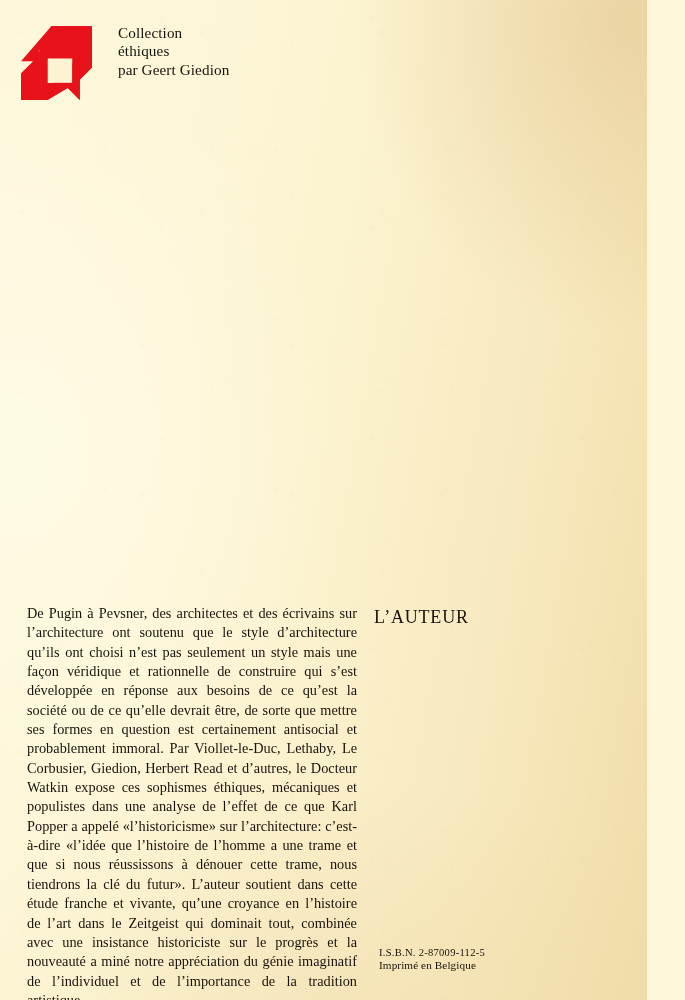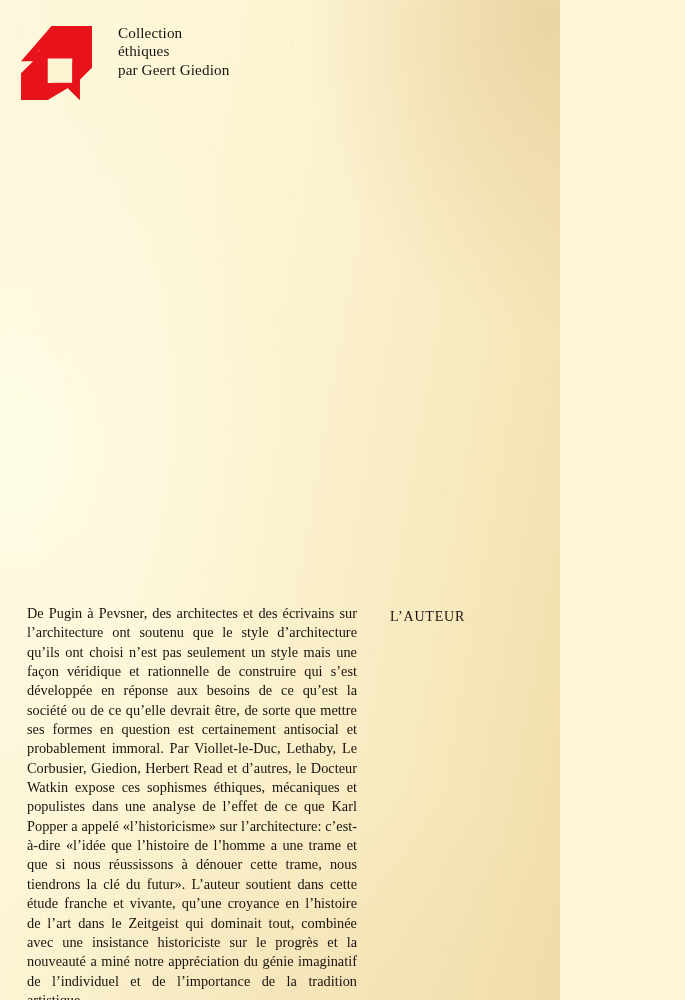--- a/index.html
+++ b/index.html
@@ -11,21 +11,21 @@
     width: 685px;
     height: 1000px;
     overflow: hidden;
     font-family: "Liberation Serif", "DejaVu Serif", serif;
     background: #fdf6d8;
   }
 
   
   .page {
     position: relative;
-    width: 560px;
+    width: 647px;
     height: 1000px;
     box-sizing: border-box;
     
     background:
       linear-gradient(100deg,
         #fdf8dc 0%,
         #fdf6d6 30%,
         #fbf1cd 52%,
         #f8eac0 72%,
         #f4e2b2 88%,
@@ -114,25 +114,25 @@
   }
 
   
   .author-col {
     position: absolute;
     left: 374px;
     top: 609px;
     width: 285px;
   }
   .author-heading {
-    font-size: 14px;
+    font-size: 18px;
     line-height: 16px;
     letter-spacing: 0.8px;
     color: #18120d;
-    margin: 0 0 12px 16px;
+    margin: 0 0 12px 0;
     font-family: Liberation Serif, serif;
   }
   .author-body {
     font-size: 14.1px;
     line-height: 18.6px;
     color: #18120d;
     text-align: justify;
     text-justify: inter-word;
     margin: 0;
     width: 272px;
@@ -194,16 +194,20 @@
   </div>
 
   <div class="content">
 
     <div class="blurb">De Pugin à Pevsner, des architectes et des écrivains sur l’architecture ont soutenu que le style d’architecture qu’ils ont choisi n’est pas seulement un style mais une façon véridique et rationnelle de construire qui s’est développée en réponse aux besoins de ce qu’est la société ou de ce qu’elle devrait être, de sorte que mettre ses formes en question est certainement antisocial et probablement immoral. Par Viollet-le-Duc, Lethaby, Le Corbusier, Giedion, Herbert Read et d’autres, le Docteur Watkin expose ces sophismes éthiques, mécaniques et populistes dans une analyse de l’effet de ce que Karl Popper a appelé «l’historicisme» sur l’architecture: c’est-à-dire «l’idée que l’histoire de l’homme a une trame et que si nous réussissons à dénouer cette trame, nous tiendrons la clé du futur». L’auteur soutient dans cette étude franche et vivante, qu’une croyance en l’histoire de l’art dans le Zeitgeist qui dominait tout, combinée avec une insistance historiciste sur le progrès et la nouveauté a miné notre appréciation du génie imaginatif de l’individuel et de l’importance de la tradition artistique.</div>
 
     <div class="author-col">
       <div class="author-heading">L’AUTEUR</div>
     </div>
 
+    <div class="isbn-block">
+      <div class="isbn-line">I.S.B.N.  2-87009-112-5</div>
+      <div class="printed-line">Imprimé en Belgique</div>
+    </div>
 
   </div>
 
 </div>
 
 </body></html>

